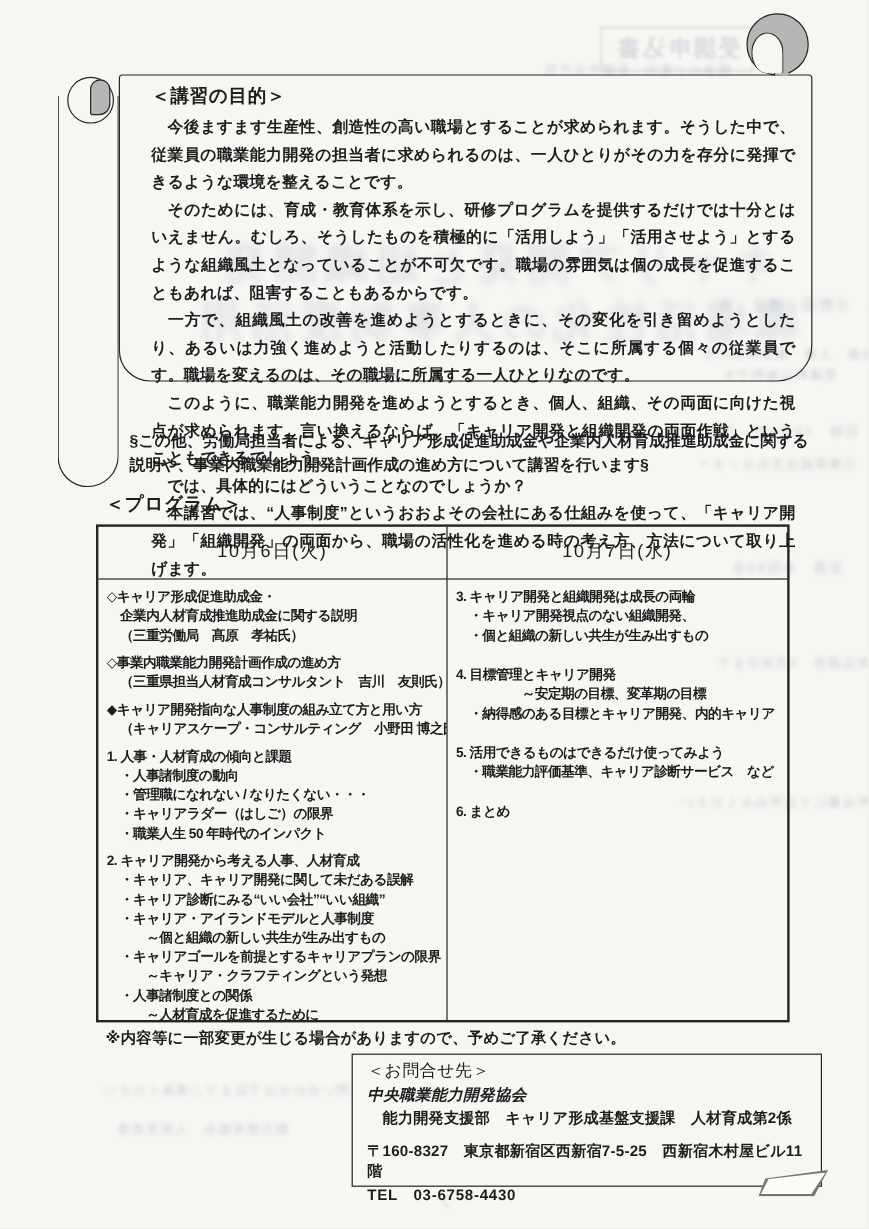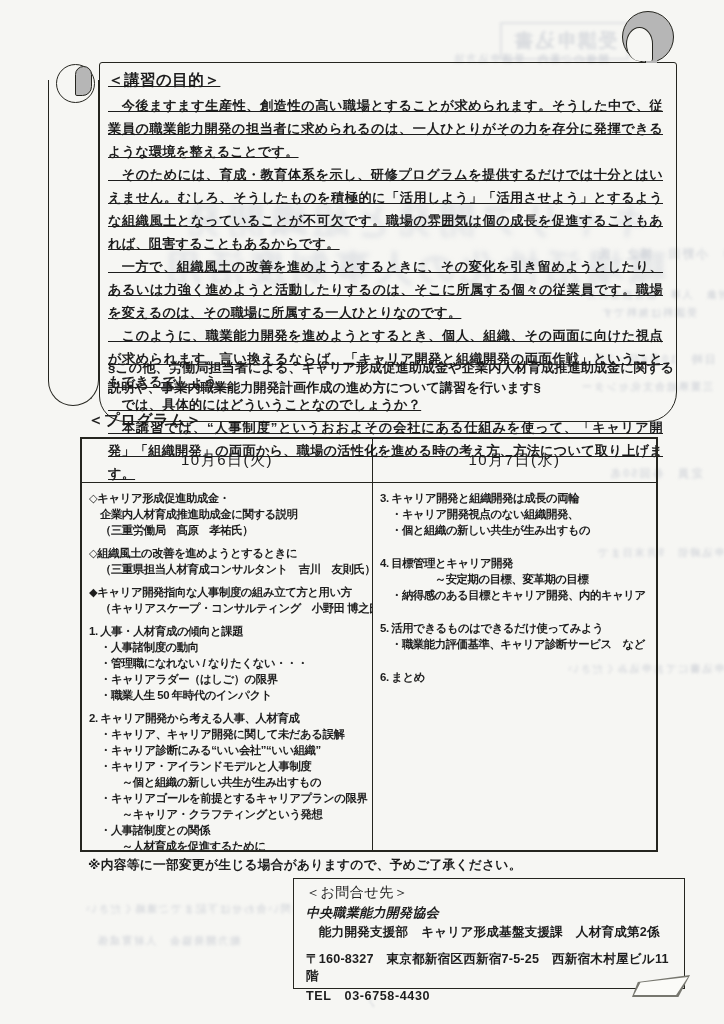--- a/index.html
+++ b/index.html
@@ -17,25 +17,24 @@
   }
   .ghost.big{color:#ccd0d8;filter:blur(2.6px);opacity:.5;letter-spacing:6px;}
   .ghost.boxed{
     border:2px solid rgba(180,185,196,.6);padding:4px 10px;filter:blur(1.4px);
   }
   .ghost.plain{transform:none;filter:blur(.8px);opacity:.6;font-weight:400;}
   
   .content{position:absolute;inset:0;z-index:1;}
   
   .purpose-box{
-    position:absolute;left:99px;top:62px;width:578px;height:360px;
+    position:absolute;left:99px;top:62px;width:578px;height:256px;
     box-sizing:border-box;border:1.7px solid #25251f;
     border-radius:3px 3px 30px 26px;background:transparent;
-    padding:5px 13px 0 8px;
-    text-decoration:underline;
+    padding:5px 13px 0 26px;
   }
   .purpose-heading{font-size:15.5px;font-weight:700;letter-spacing:.5px;margin:2px 0 3px 0;}
   .purpose-text .para{
     font-size:13.2px;line-height:23px;font-weight:600;letter-spacing:.2px;
     text-align:justify;margin:0;
   }
   .roll-strip{
     position:absolute;left:48px;top:80px;width:51px;height:326px;
     box-sizing:border-box;border:1.6px solid #25251f;border-top:none;
     border-radius:0 0 26px 25px;background:transparent;
@@ -168,21 +167,21 @@
     <div class="program-heading">＜プログラム＞</div>
 
     <div class="program-table">
       <div class="tbl-head left">10月6日(火)</div>
       <div class="tbl-head right">10月7日(水)</div>
       <div class="tbl-cell left">
           <div class="line">◇キャリア形成促進助成金・</div>
           <div class="line">　企業内人材育成推進助成金に関する説明</div>
           <div class="line">　（三重労働局　髙原　孝祐氏）</div>
           <div class="gap"></div>
-          <div class="line">◇組織風土の改善を進めようとするときに</div>
+          <div class="line">◇事業内職業能力開発計画作成の進め方</div>
           <div class="line">　（三重県担当人材育成コンサルタント　吉川　友則氏）</div>
           <div class="gap"></div>
           <div class="line">◆キャリア開発指向な人事制度の組み立て方と用い方</div>
           <div class="line">　（キャリアスケープ・コンサルティング　小野田 博之氏）</div>
           <div class="gap"></div>
           <div class="line">1. 人事・人材育成の傾向と課題</div>
           <div class="line">　・人事諸制度の動向</div>
           <div class="line">　・管理職になれない / なりたくない・・・</div>
           <div class="line">　・キャリアラダー（はしご）の限界</div>
           <div class="line">　・職業人生 50 年時代のインパクト</div>

